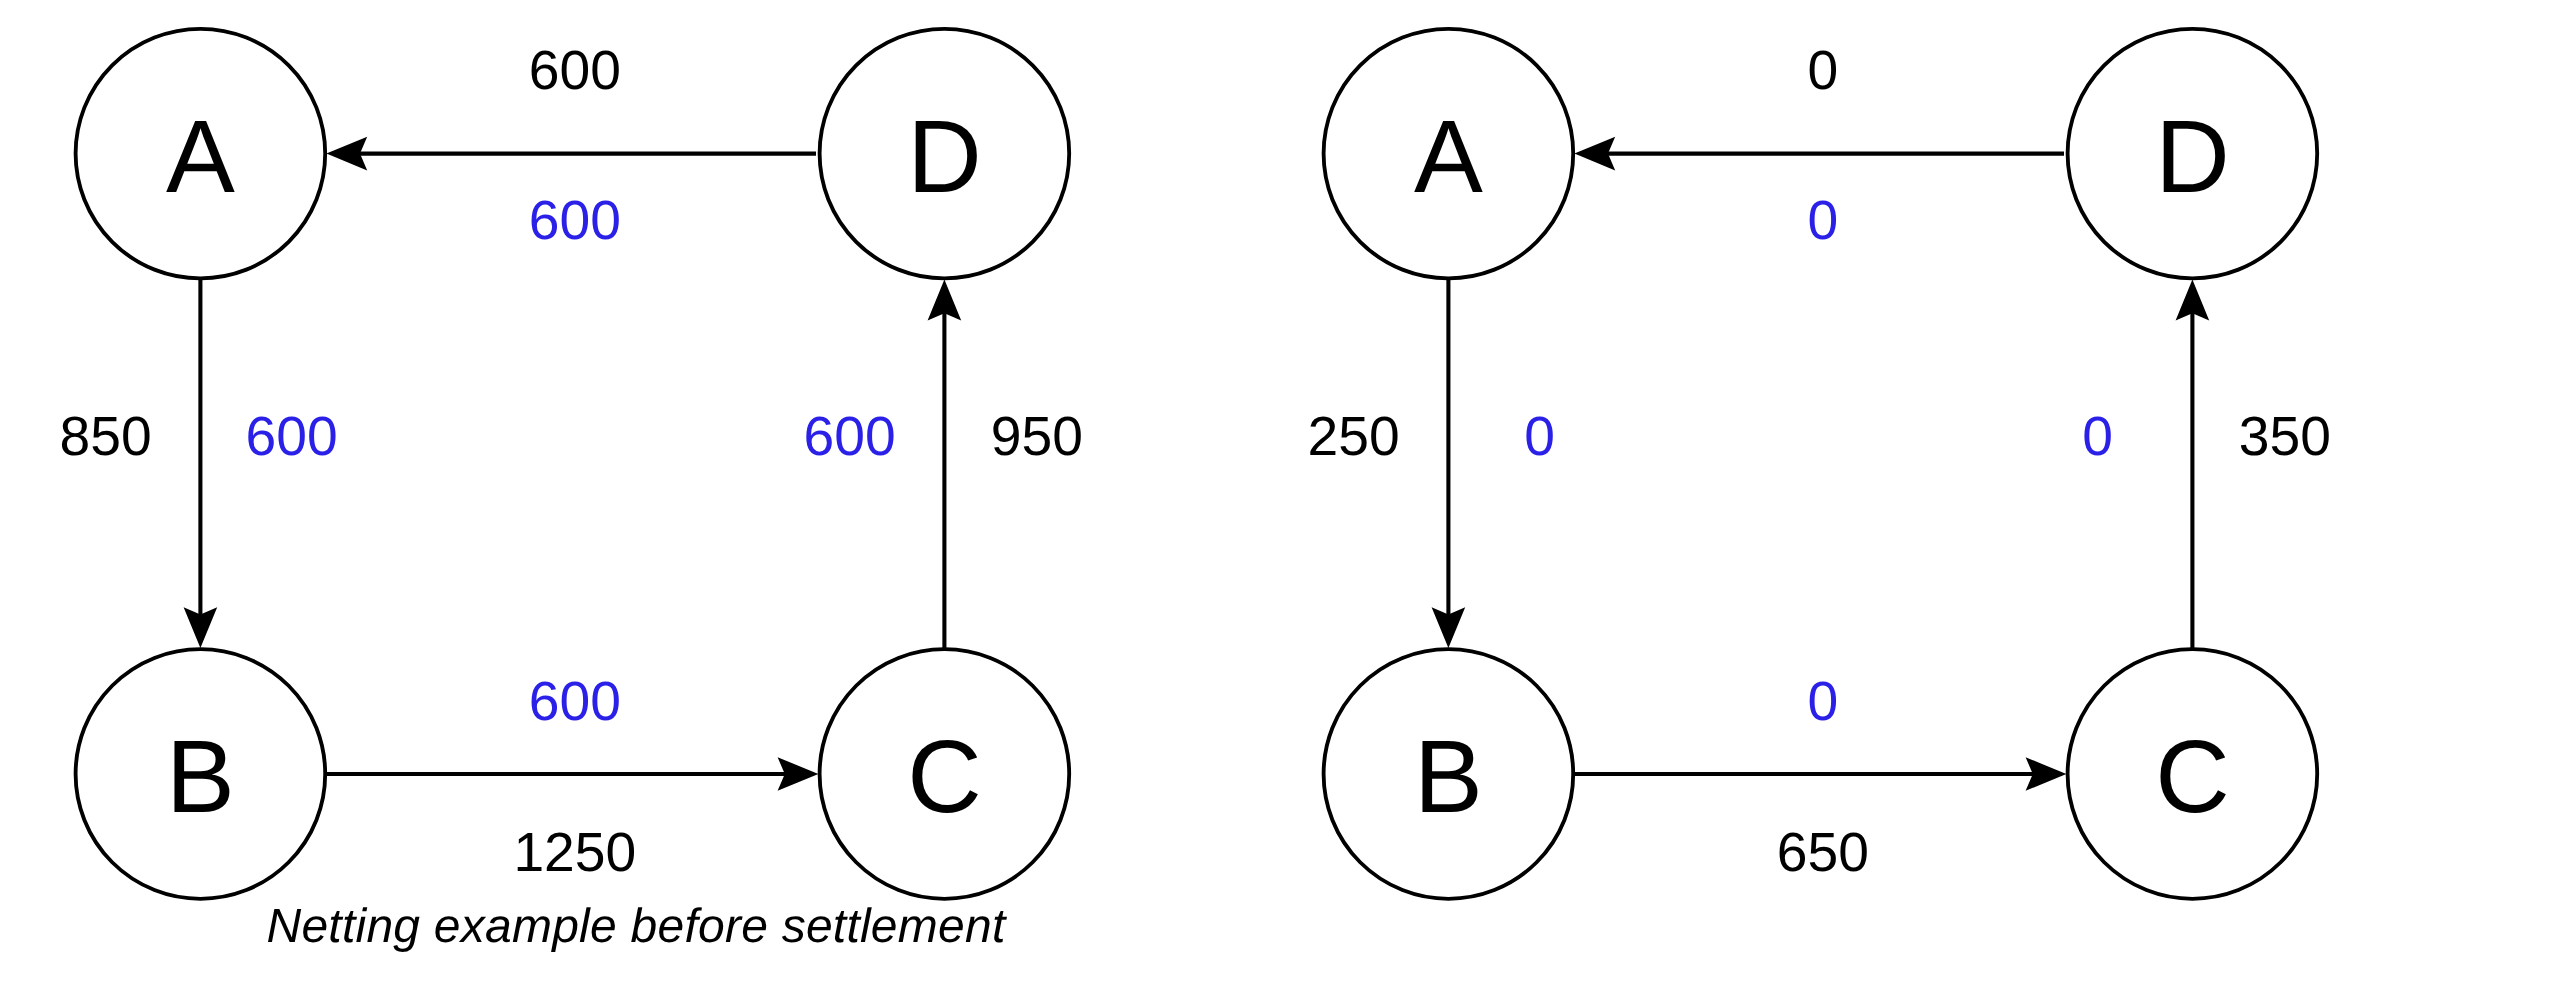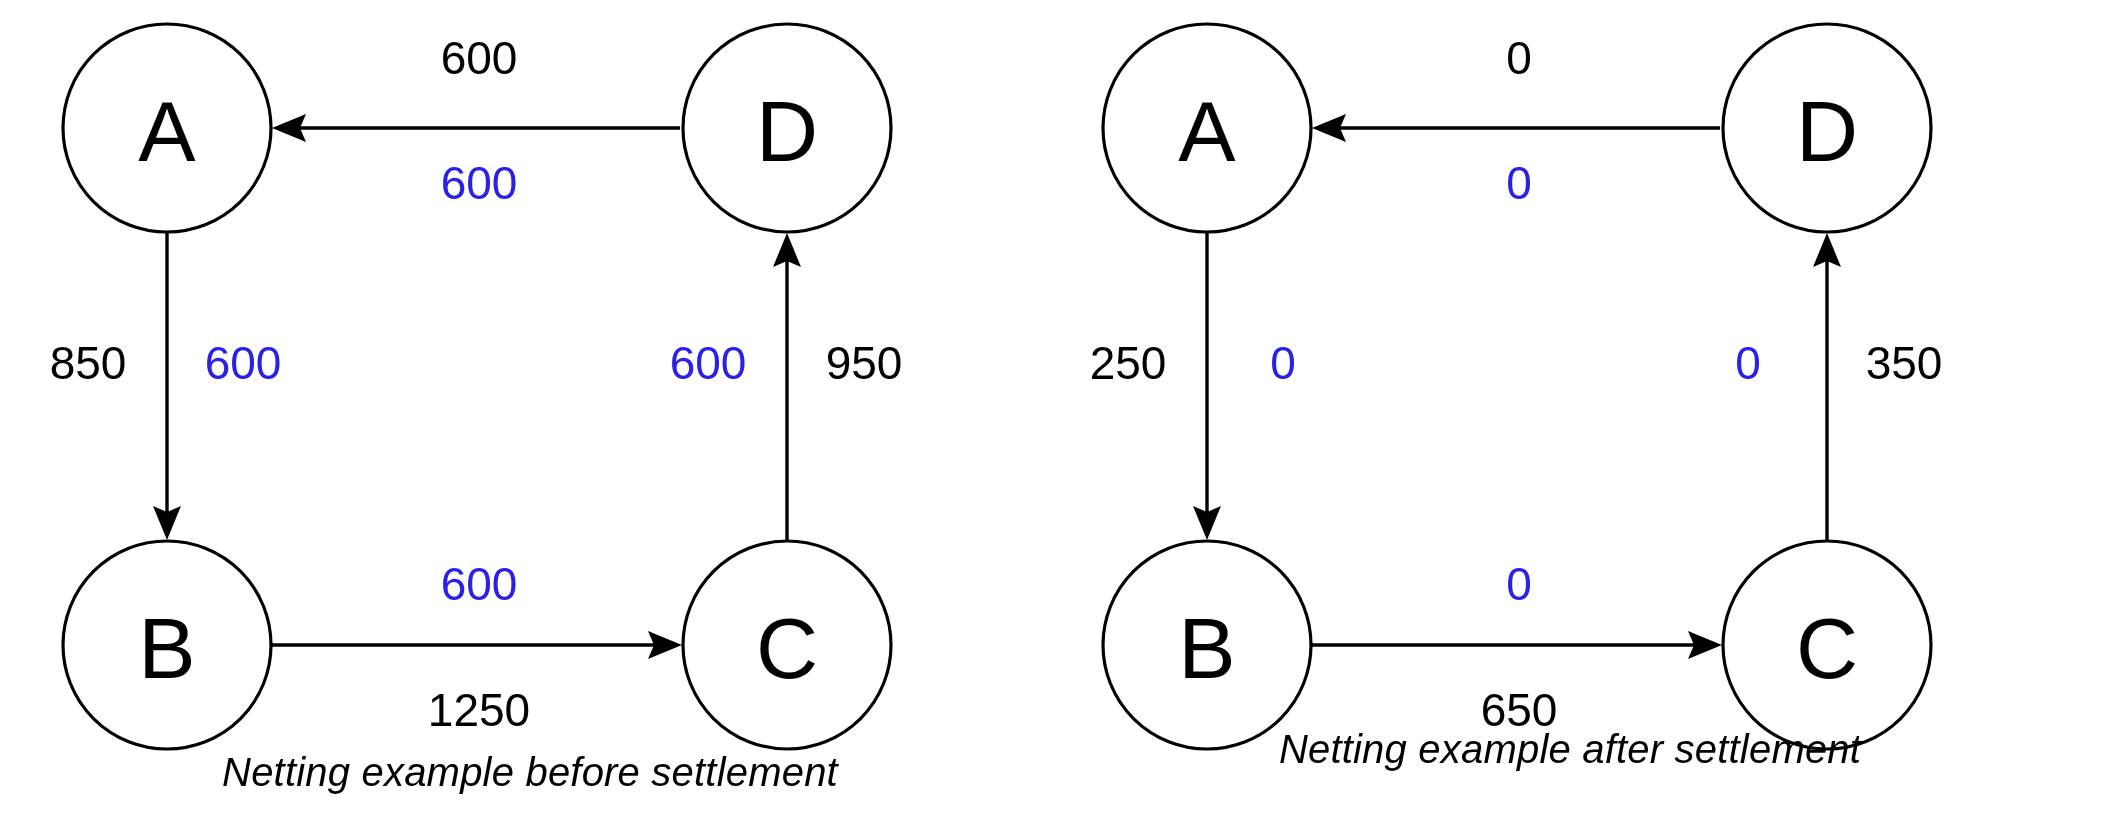--- a/index.html
+++ b/index.html
@@ -179,16 +179,15 @@
       <text class="edge-label edge-label-black" x="88" y="363">250</text>
       <text class="edge-label edge-label-blue" x="243" y="363">0</text>
 
       <text class="edge-label edge-label-blue" x="479" y="584">0</text>
       <text class="edge-label edge-label-black" x="479" y="710">650</text>
 
       <text class="edge-label edge-label-blue" x="708" y="363">0</text>
       <text class="edge-label edge-label-black" x="864" y="363">350</text>
     </svg>
 
-    <div class="caption caption-right">Netting example after settlement</div>
   </div>
 
 </div>
 
 </body></html>

